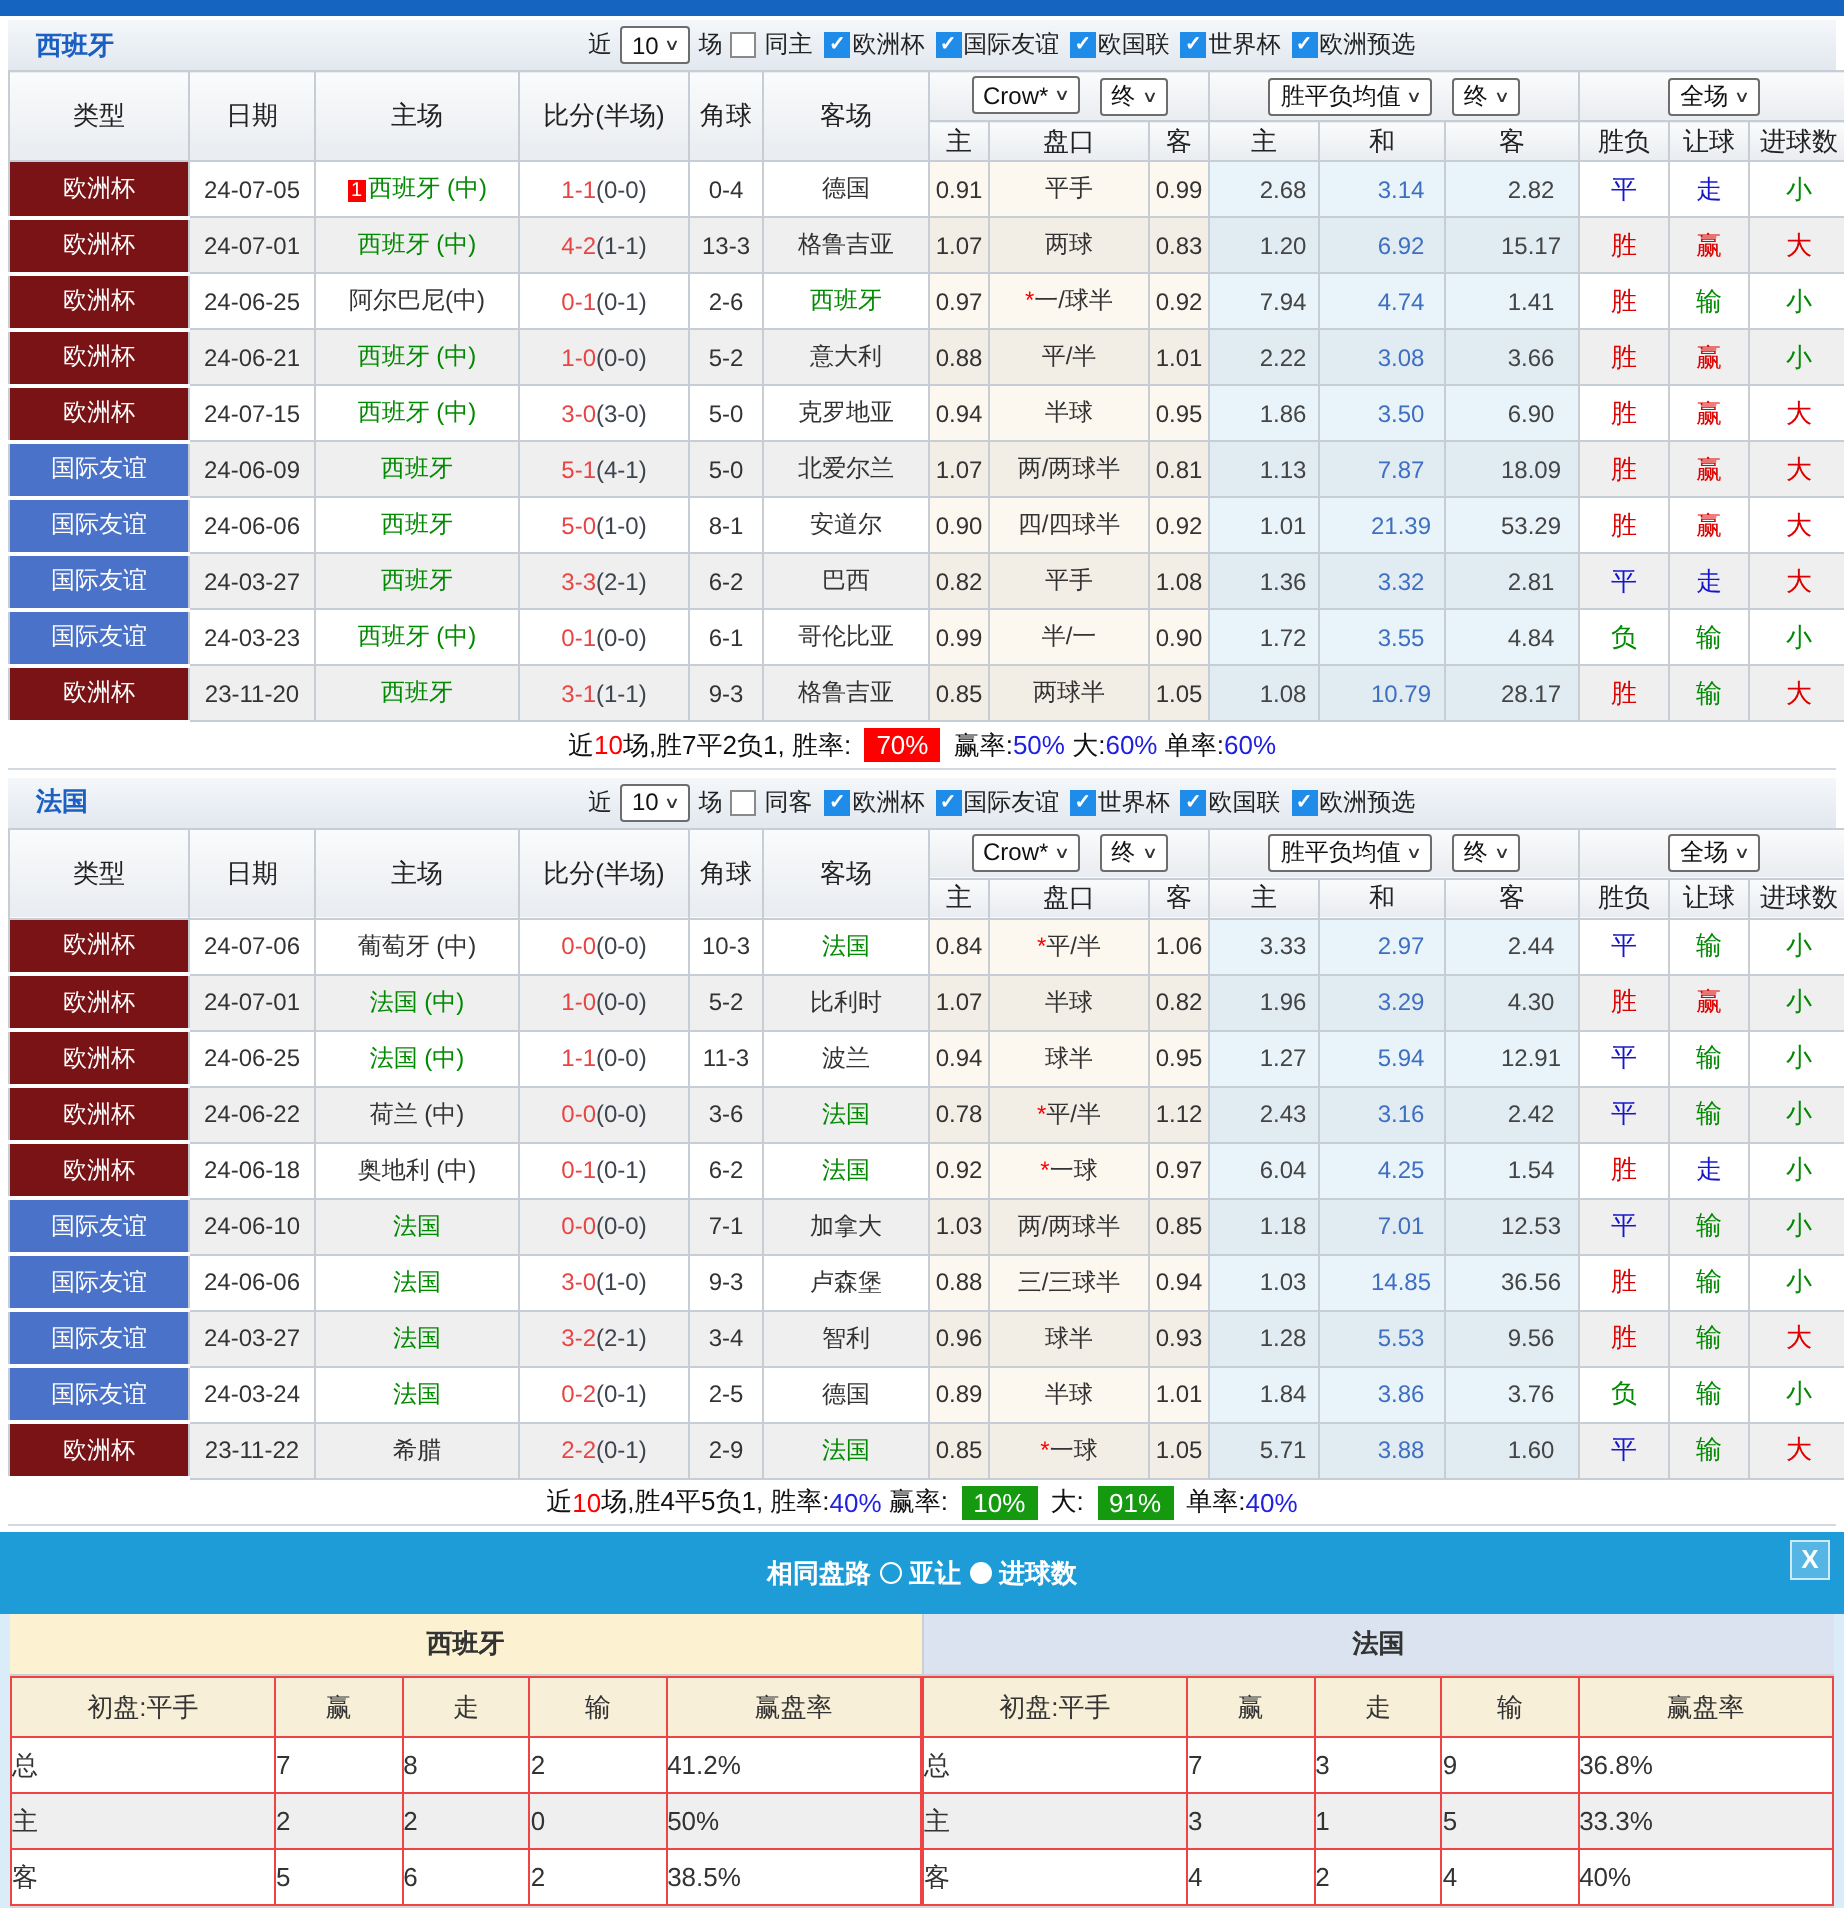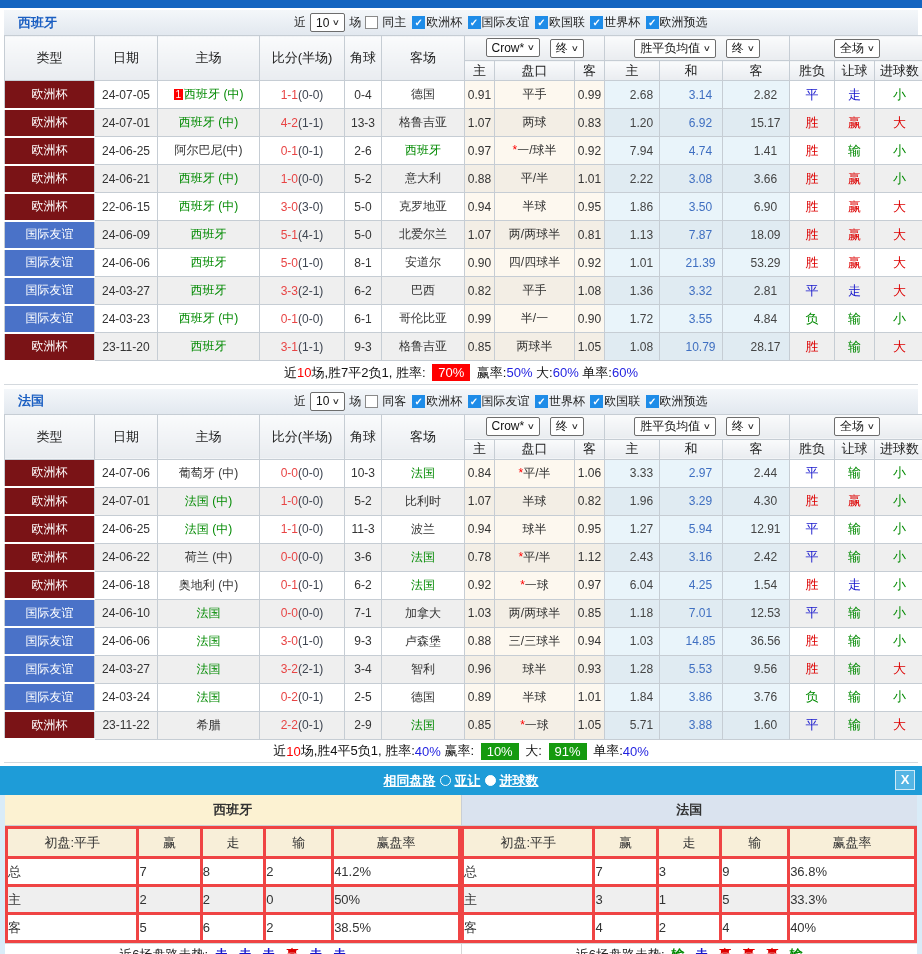--- a/index.html
+++ b/index.html
@@ -48,36 +48,36 @@
 
   .sumrow { height: 23px; display: flex; align-items: center; justify-content: center;
             font-size: 13px; color: #111; border-bottom: 1px solid #d4d9de; }
   .sumrow span { white-space: pre; }
   .sumrow .red { color: #f00; }
   .sumrow .blue { color: #1f1fe0; }
   .badge-red { background: #ff0000; color: #fff !important; padding: 1px 6px; margin: 0 3px; }
   .badge-green { background: #159a0f; color: #fff !important; padding: 1px 6px; margin: 0 3px; }
 
   
-  .ptitle { margin-top: 3px; height: 29px; background: #1e9cd8; color: #fff; display: flex;
-            align-items: center; justify-content: center; font-size: 13px; font-weight: bold; position: relative; text-decoration: underline; }
+  .ptitle { margin-top: 3px; height: 41px; background: #1e9cd8; color: #fff; display: flex;
+            align-items: center; justify-content: center; font-size: 13px; font-weight: bold; position: relative; }
   .radio { display: inline-block; width: 11px; height: 11px; border: 1px solid #fff; border-radius: 50%; margin: 0 4px; }
   .radio.on { background: #fff; }
   .pclose { position: absolute; right: 7px; top: 4px; width: 20px; height: 20px; background: #55b5e4;
             border: 1px solid #cfe9f7; color: #fff; font-weight: bold; font-size: 13px; line-height: 18px;
             text-align: center; cursor: pointer; }
   .pbody { border-left: 5px solid #d9ecf8; border-right: 5px solid #d9ecf8; }
   .pteams { display: flex; height: 31px; border-bottom: 1px solid #c9cfd6; }
   .pteams > div { flex: 1; display: flex; align-items: center; justify-content: center;
                   font-size: 13px; font-weight: bold; color: #333; }
   .pteam-l { background: #fcf2d2; border-right: 1px solid #c9cfd6; }
   .pteam-r { background: #dae3ef; }
   .pstats { display: flex; }
   .pstats > table { width: 50%; border-collapse: collapse; table-layout: fixed; }
-  table.st th, table.st td { border: 3px solid #ef4444; height: 28px; font-size: 13px; color: #333; }
+  table.st th, table.st td { border: 1px solid #ef4444; height: 28px; font-size: 13px; color: #333; }
   table.st th { background: #f8efd9; font-weight: normal; height: 30px; }
   table.st td { background: #fff; }
   .ptrend { display: flex; border-top: 1px solid #d6d6d6; }
   .ptrend > div { flex: 1; height: 21px; display: flex; align-items: center; justify-content: center;
                   font-size: 13px; color: #222; border-right: 1px solid #d6d6d6; }
   .tnd { font-weight: bold; margin-left: 7px; }
   .tnd.blue { color: #1515cc; } .tnd.red { color: #dd0000; } .tnd.green { color: #028a02; }
 </style>
 </head>
 <body>
@@ -257,21 +257,21 @@
     <td class="c-avg">2.22</td>
     <td class="c-avg mid">3.08</td>
     <td class="c-avg">3.66</td>
     <td class="c-res red">胜</td>
     <td class="c-res red">赢</td>
     <td class="c-res green">小</td>
   </tr>
 
   <tr>
     <td class="c-type cup">欧洲杯</td>
-    <td>22-06-15</td>
+    <td>24-07-15</td>
     <td><span class=" green">西班牙 (中)</span></td>
     <td><span class="sc">3-0</span><span class="half">(3-0)</span></td>
     <td>5-0</td>
     <td><span>克罗地亚</span></td>
     <td class="c-odds">0.94</td>
     <td class="c-pan"><span>半球</span></td>
     <td class="c-odds">0.95</td>
     <td class="c-avg">1.86</td>
     <td class="c-avg mid">3.50</td>
     <td class="c-avg">6.90</td>

